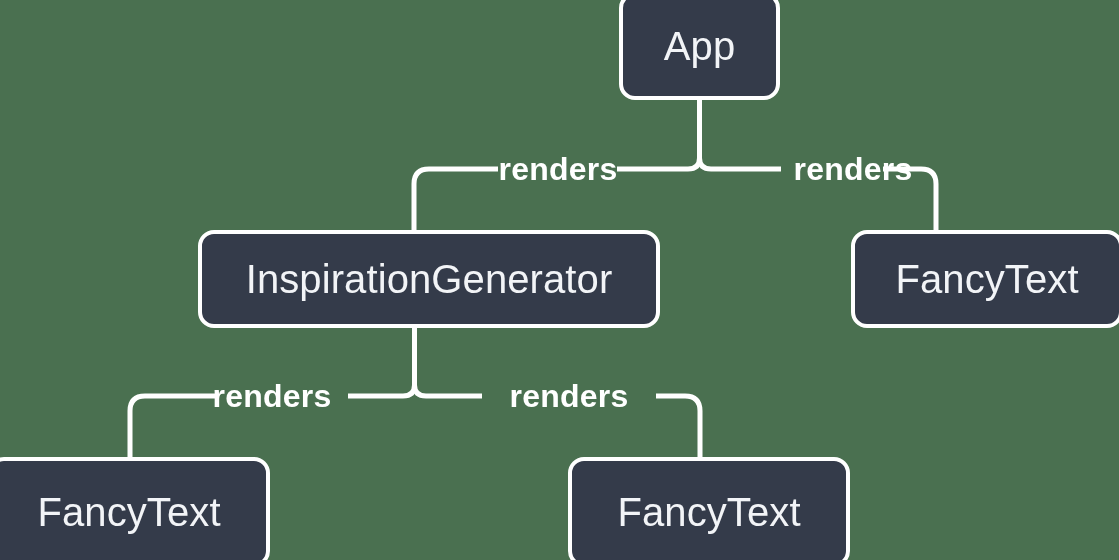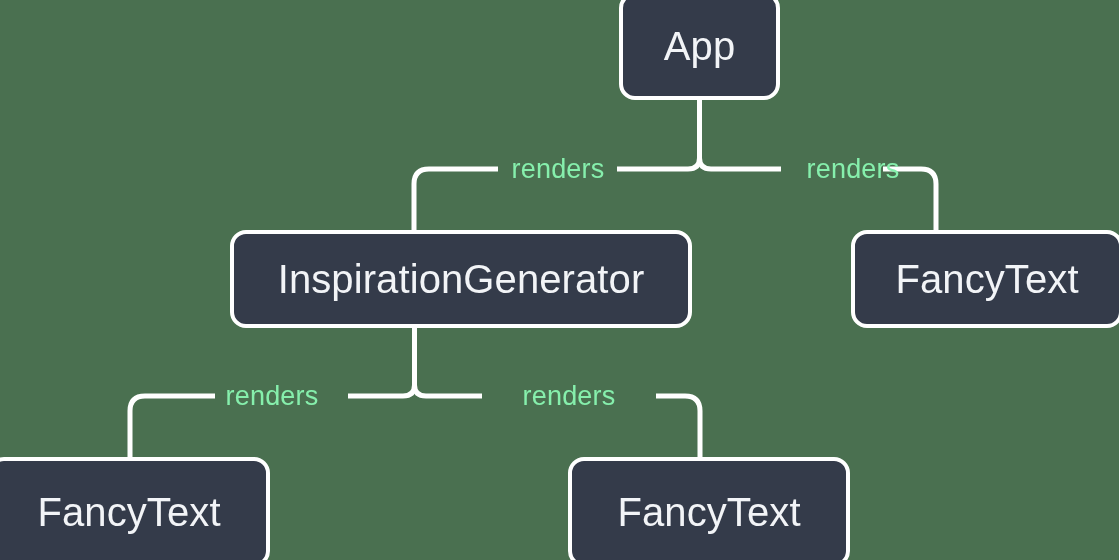--- a/index.html
+++ b/index.html
@@ -36,32 +36,32 @@
     font-weight: 400;
     letter-spacing: 0.1px;
     white-space: nowrap;
     z-index: 2;
   }
   .node-label {
     pointer-events: none;
   }
   .edge-label {
     position: absolute;
-    color: #86efac;
-    font-size: 27px;
-    font-weight: 400;
+    color: #ffffff;
+    font-size: 32px;
+    font-weight: 700;
     white-space: nowrap;
     transform: translate(-50%, -50%);
     z-index: 3;
     letter-spacing: 0.2px;
   }
   
   #node-app { left: 619px; top: -8px; width: 161px; height: 108px; }
   
-  #node-inspiration { left: 198px; top: 230px; width: 462px; height: 98px; margin-left: 32px; }
+  #node-inspiration { left: 198px; top: 230px; width: 462px; height: 98px; }
   #node-fancytext-right { left: 851px; top: 230px; width: 272px; height: 98px; }
   
   #node-fancytext-left { left: -12px; top: 457px; width: 282px; height: 110px; }
   #node-copyright { left: 568px; top: 457px; width: 282px; height: 110px; }
 </style>
 </head>
 <body>
 
 <div id="canvas">
 

